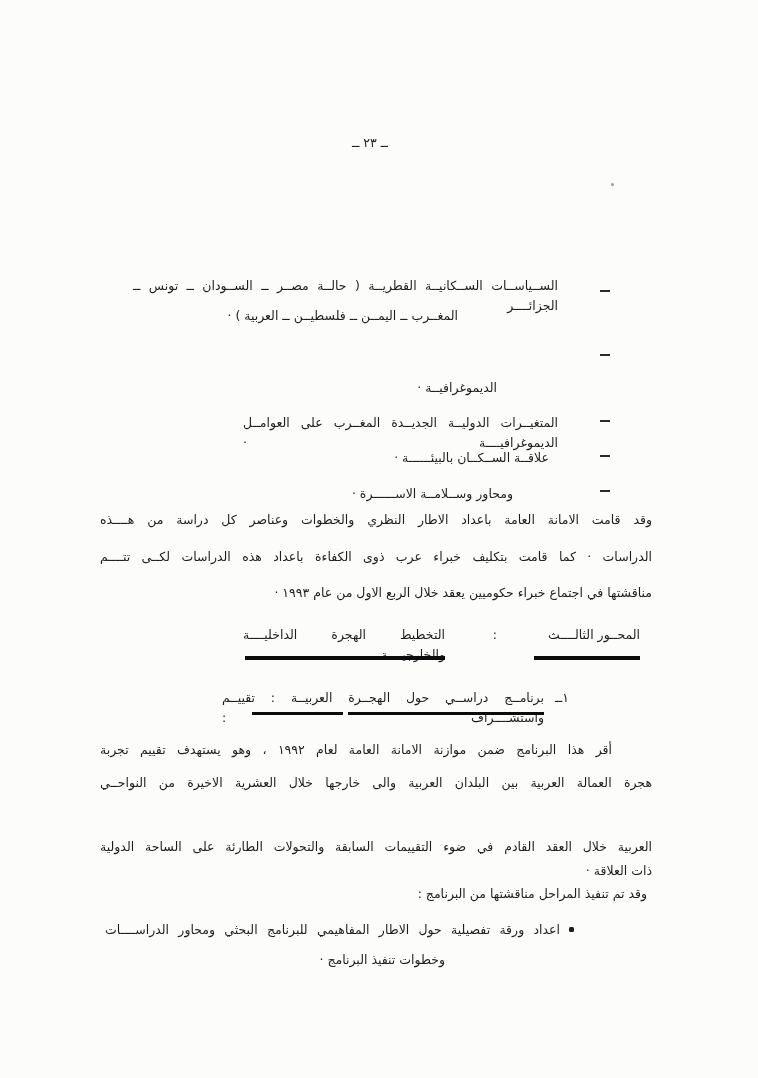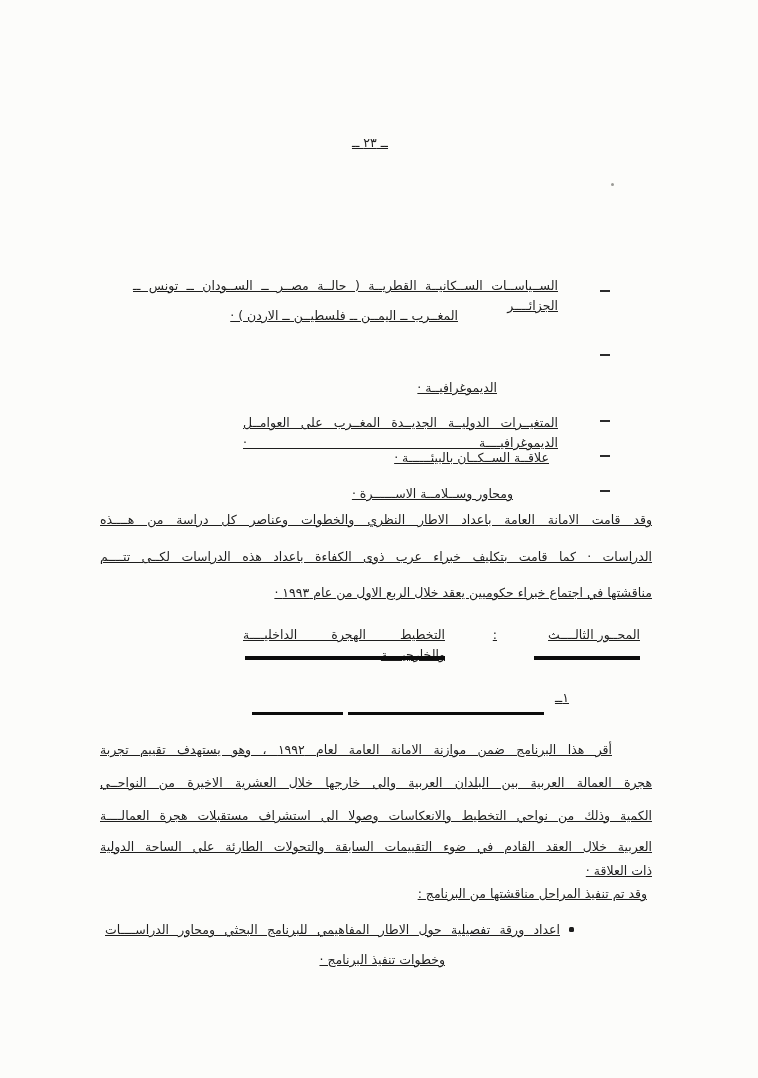--- a/index.html
+++ b/index.html
@@ -10,21 +10,20 @@
     overflow:hidden;
     font-family:"DejaVu Sans", sans-serif;
     color:#1e1e1e;
     direction:rtl;
   }
   .ln{
     position:absolute;
     font-size:12.5px;
     line-height:20px;
     white-space:nowrap;
-    text-decoration:underline;
   }
   .jl{ 
     text-align:justify;
     text-align-last:justify;
     white-space:normal;
   }
   .rl{ text-align:right; }
   .cl{ text-align:center; }
   .dash{
     position:absolute;
@@ -59,47 +58,47 @@
 
   <div class="speck" style="left:611px;top:183px;"></div>
 
   <div class="dash" style="left:600px;top:290px;"></div>
   <div class="dash" style="left:600px;top:354px;"></div>
   <div class="dash" style="left:600px;top:420px;"></div>
   <div class="dash" style="left:600px;top:455px;"></div>
   <div class="dash" style="left:600px;top:490px;"></div>
 
   <div class="ln jl" style="left:133px;top:276px;width:425px;">الســياســات الســكانيــة القطريــة ( حالــة مصــر ــ الســودان ــ تونس ــ الجزائــــر</div>
-  <div class="ln rl" style="left:133px;top:306px;width:325px;">المغــرب ــ اليمــن ــ فلسطيــن ــ الاردن ) ·</div>
+  <div class="ln rl" style="left:133px;top:306px;width:325px;">المغــرب ــ اليمــن ــ فلسطيــن ــ العربية ) ·</div>
 
   <div class="ln rl" style="left:133px;top:378px;width:364px;">الديموغرافيــة ·</div>
 
   <div class="ln jl" style="left:243px;top:413px;width:315px;">المتغيــرات الدوليــة الجديــدة المغــرب على العوامــل الديموغرافيــــة ·</div>
 
   <div class="ln rl" style="left:297px;top:448px;width:252px;text-align:right;">علاقــة الســكــان بالبيئــــــة ·</div>
 
   <div class="ln rl" style="left:297px;top:484px;width:216px;">ومحاور وســلامــة الاســــــرة ·</div>
 
   <div class="ln jl" style="left:100px;top:510px;width:552px;">وقد قامت الامانة العامة باعداد الاطار النظري والخطوات وعناصر كل دراسة من هــــذه</div>
   <div class="ln jl" style="left:100px;top:547px;width:552px;">الدراسات · كما قامت بتكليف خبراء عرب ذوى الكفاءة باعداد هذه الدراسات لكــى تتــــم</div>
   <div class="ln rl" style="left:100px;top:583px;width:552px;">مناقشتها في اجتماع خبراء حكوميين يعقد خلال الربع الاول من عام ١٩٩٣ ·</div>
 
   <div class="ln rl" style="left:524px;top:625px;width:116px;">المحــور الثالــــث</div>
   <div class="ln" style="left:487px;top:625px;width:10px;">:</div>
   <div class="ln jl" style="left:243px;top:625px;width:202px;">التخطيط الهجرة الداخليــــة والخارجيــــة</div>
   <div class="rule" style="left:534px;top:656px;width:106px;"></div>
   <div class="rule" style="left:245px;top:656px;width:200px;"></div>
 
   <div class="ln rl" style="left:543px;top:688px;width:26px;">١ــ</div>
+  <div class="ln jl" style="left:222px;top:688px;width:322px;">برنامــج دراســي حول الهجــرة العربيــة : تقييــم واستشــــراف :</div>
   <div class="rule rule-thin" style="left:348px;top:712px;width:196px;"></div>
   <div class="rule rule-thin" style="left:252px;top:712px;width:91px;"></div>
 
   <div class="ln jl" style="left:100px;top:740px;width:552px;padding-left:0;box-sizing:border-box;padding-right:40px;width:552px;">أقر هذا البرنامج ضمن موازنة الامانة العامة لعام ١٩٩٢ ، وهو يستهدف تقييم تجربة</div>
   <div class="ln jl" style="left:100px;top:773px;width:552px;">هجرة العمالة العربية بين البلدان العربية والى خارجها خلال العشرية الاخيرة من النواحــي</div>
-  <div class="ln jl" style="left:100px;top:806px;width:552px;">الكمية وذلك من نواحي التخطيط والانعكاسات وصولا الى استشراف مستقبلات هجرة العمالــــة</div>
   <div class="ln jl" style="left:100px;top:837px;width:552px;">العربية خلال العقد القادم في ضوء التقييمات السابقة والتحولات الطارئة على الساحة الدولية</div>
   <div class="ln rl" style="left:100px;top:861px;width:552px;">ذات العلاقة ·</div>
 
   <div class="ln rl" style="left:355px;top:884px;width:292px;">وقد تم تنفيذ المراحل مناقشتها من البرنامج :</div>
 
   <div class="dot" style="left:569px;top:927px;"></div>
   <div class="ln jl" style="left:105px;top:920px;width:455px;">اعداد ورقة تفصيلية حول الاطار المفاهيمي للبرنامج البحثي ومحاور الدراســــات</div>
   <div class="ln rl" style="left:105px;top:950px;width:340px;">وخطوات تنفيذ البرنامج ·</div>
 
 </div>

